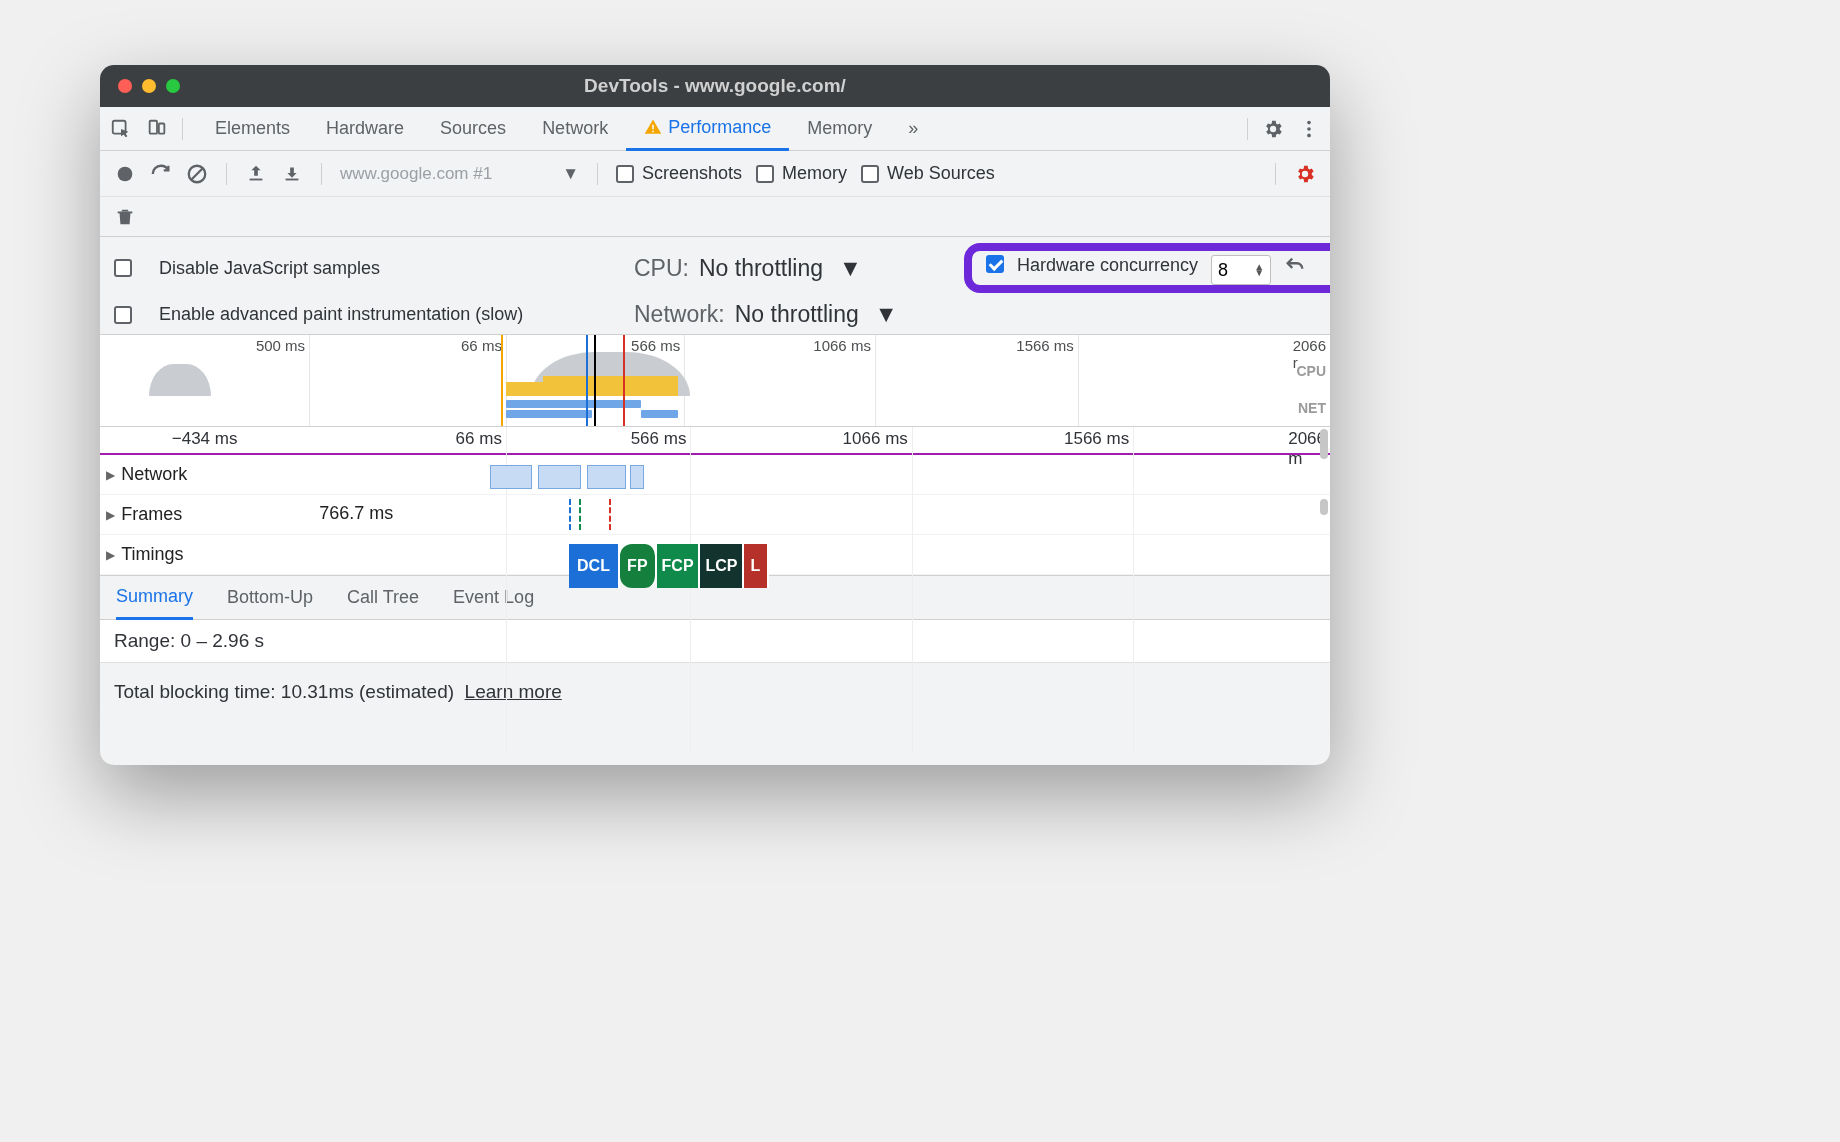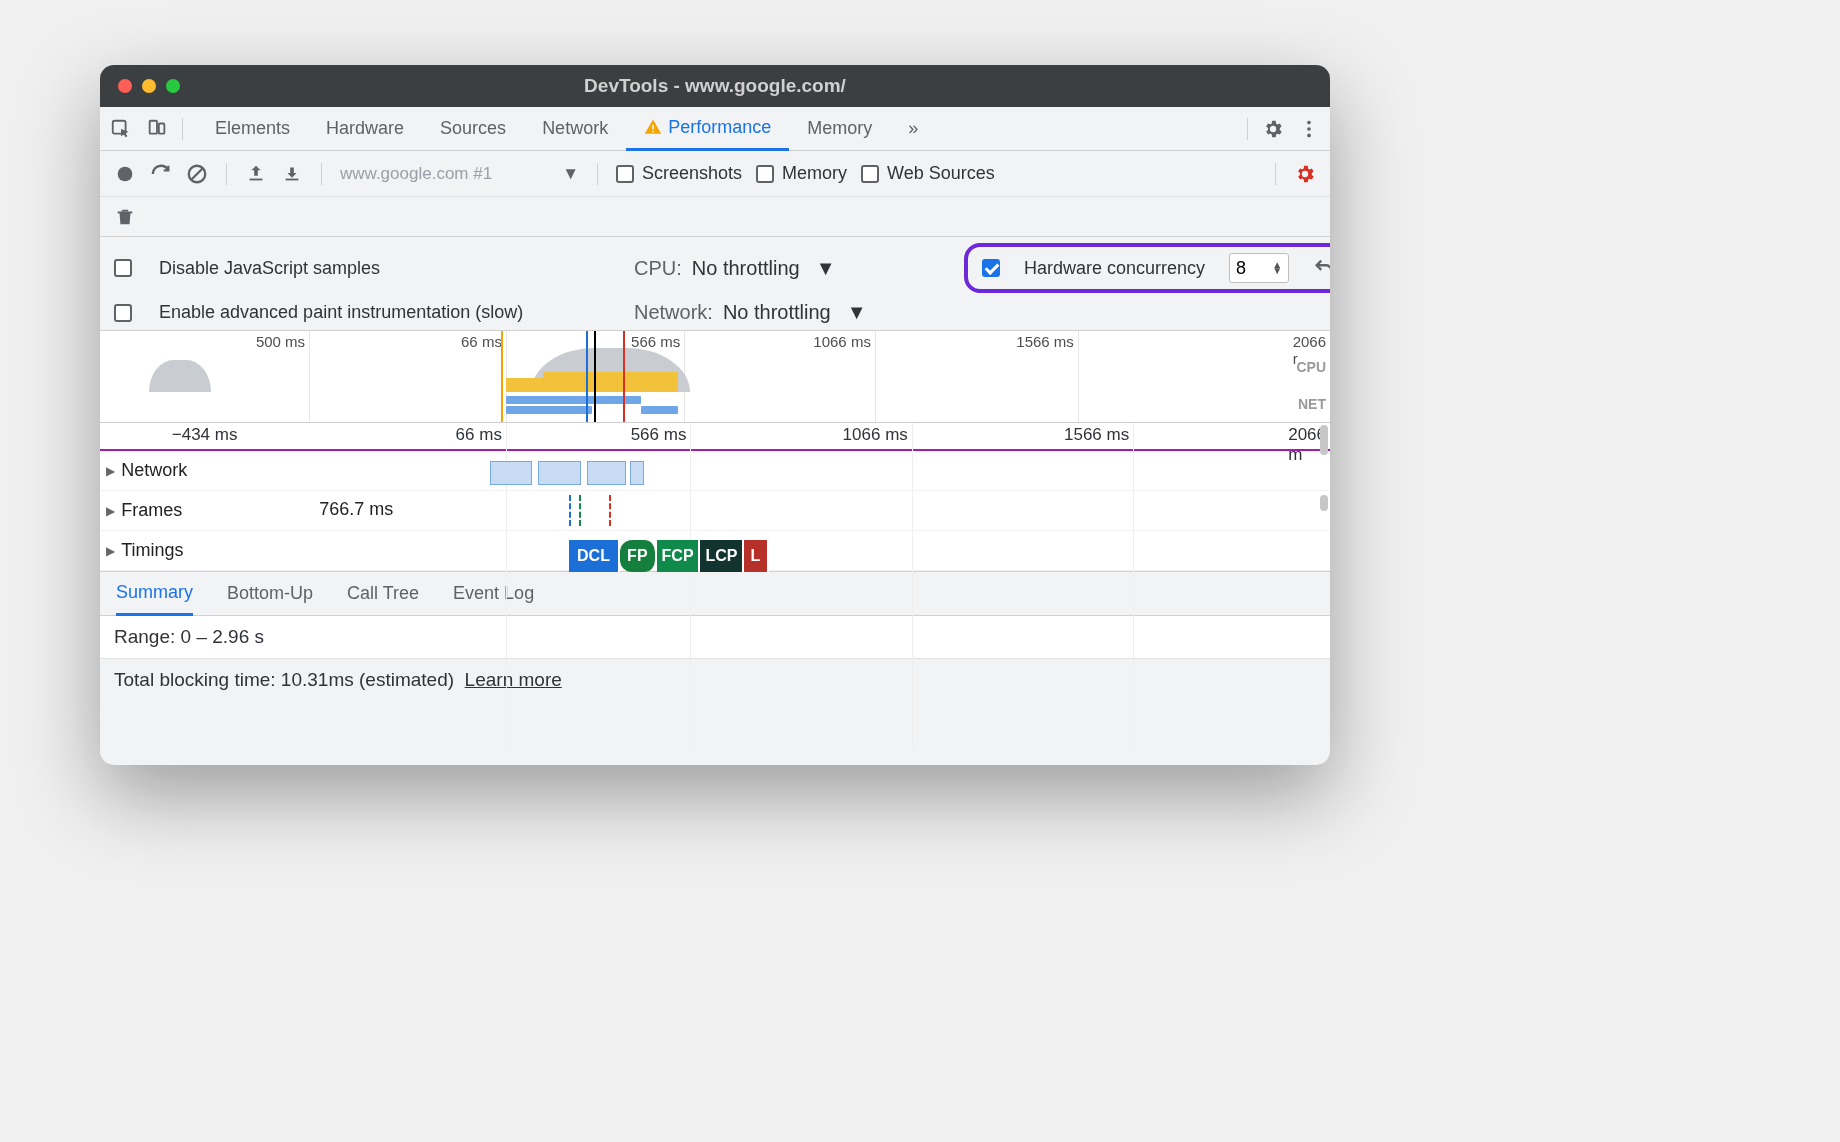--- a/index.html
+++ b/index.html
@@ -25,26 +25,26 @@
   
   .toolbar { height:46px; background:#f1f3f4; display:flex; align-items:center; gap:14px; padding:0 14px; color:#5f6367; border-bottom:1px solid #e1e1e1;}
   .toolbar .sep { width:1px; height:22px; background:#cfcfcf; margin:0 4px;}
   .toolbar select, .dropdown { color:#9aa0a6; font-size:17px; border:none; background:transparent; }
   .toolbar .chk { display:flex; align-items:center; gap:8px; font-size:18px; color:#303338;}
   .cbox { width:18px; height:18px; border:2px solid #5f6368; border-radius:3px; background:#fff;}
   .toolbar2 { height:40px; background:#f1f3f4; display:flex; align-items:center; padding:0 14px; border-bottom:1px solid #d0d0d0;}
   
   .settings { background:#f1f3f4; border-bottom:1px solid #d0d0d0; display:grid; grid-template-columns: 520px 330px 1fr; padding:6px 14px; row-gap:8px; align-items:center;}
   .settings .label { font-size:18px; color:#303338; display:flex; align-items:center; gap:27px;}
-  .settings .field { font-size:20px; color:#303338; display:flex; align-items:center; gap:10px;}
+  .settings .field { font-size:23px; color:#303338; display:flex; align-items:center; gap:10px;}
   .settings .field .tag { color:#5f6367; }
   .settings .field .val { color:#303338; }
   .highlight {
-    border:4px solid #6d28d9; border-radius:16px; padding:4px 10px 4px 14px;
-    display:flex; align-items:center; gap:24px; height:50px; width:442px; justify-self:end;
+    border:8px solid #6d28d9; border-radius:16px; padding:4px 10px 4px 14px;
+    display:flex; align-items:flex-start; gap:13px; height:50px; width:442px; justify-self:end;
   }
   .cbox.checked { background:#1a73e8; border-color:#1a73e8; position:relative;}
   .cbox.checked::after{content:"";position:absolute;left:4px;top:0px;width:5px;height:10px;border:solid #fff;border-width:0 3px 3px 0;transform:rotate(45deg);}
   .numbox { width:60px; height:30px; border:1px solid #bfbfbf; border-radius:3px; display:flex; align-items:center; padding:0 6px; font-size:18px; justify-content:space-between; background:#fff;}
   .stepper { display:flex; flex-direction:column; line-height:6px; font-size:10px; color:#555;}
   
   .overview { height:92px; background:#fff; position:relative; border-bottom:1px solid #d0d0d0;}
   .overview .tick { position:absolute; top:2px; font-size:15px; color:#4c4e50; transform:translateX(-100%); padding-right:4px;}
   .overview .axis-label { position:absolute; right:4px; font-weight:700; font-size:14px; color:#9a9a9a;}
   .overview .gridline { position:absolute; top:0; bottom:0; width:1px; background:#e6e6e6;}
@@ -55,27 +55,27 @@
   
   .tracks { background:#fff; border-bottom:1px solid #d0d0d0; position:relative;}
   .ruler { height:28px; position:relative; border-bottom:2px solid #a21caf;}
   .ruler .tick { position:absolute; top:2px; font-size:17px; color:#303338; transform:translateX(-100%); padding-right:4px;}
   .ruler .grid { position:absolute; top:0; bottom:-300px; width:1px; background:#eeeeee;}
   .row { height:40px; display:flex; align-items:center; border-bottom:1px solid #f2f2f2; position:relative;}
   .row .head { width:110px; padding-left:6px; display:flex; align-items:center; gap:6px; font-size:18px; color:#222; z-index:2; background:#fff;}
   .row .head .caret{font-size:12px;color:#666;}
   .row .content { position:absolute; left:0; right:12px; top:4px; bottom:4px; }
   .netblock { position:absolute; top:6px; height:24px; background:#c7dbf5; border:1px solid #7aa8e0;}
-  .badge { position:absolute; top:5px; height:32px; color:#fff; font-size:16px; font-weight:600; display:flex; align-items:center; justify-content:center; border-right:2px solid #fff; padding:0 6px;}
+  .badge { position:absolute; top:5px; height:44px; color:#fff; font-size:16px; font-weight:600; display:flex; align-items:center; justify-content:center; border-right:2px solid #fff; padding:0 6px;}
   .scrollthumb { position:absolute; right:2px; width:8px; border-radius:4px; background:#c6c6c6;}
   
   .btabs { height:44px; background:#f1f3f4; border-bottom:1px solid #d0d0d0; display:flex; align-items:center; gap:34px; padding:0 16px; font-size:18px; color:#5f6367;}
   .btabs .btab.active { color:#1a73e8; border-bottom:3px solid #1a73e8; height:44px; display:flex; align-items:center;}
   .summary { background:#fff; padding:10px 14px; font-size:19px; color:#303338; border-bottom:1px solid #e0e0e0;}
-  .blocking { background:#f1f3f4; padding:10px 14px; font-size:19px; color:#303338;}
+  .blocking { background:#f1f3f4; padding:10px 14px; font-size:19px; color:#303338;margin-top:8px;}
   .blocking .link { text-decoration:underline; cursor:pointer;}
   
   .ico { width:22px; height:22px; display:inline-flex; align-items:center; justify-content:center; color:#5f6367; font-size:20px;}
   .ico svg { width:100%; height:100%; }
   .gear-red svg { fill:#d93025; }
   .warn { width:18px; height:18px; }
   .tri { display:inline-block; margin-left:6px;}
 </style>
 </head>
 <body>

